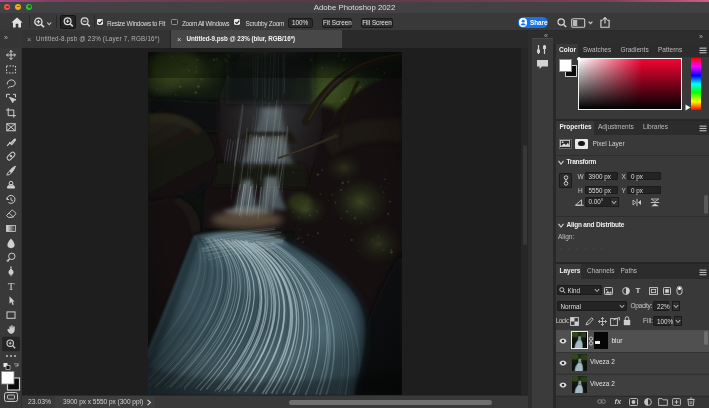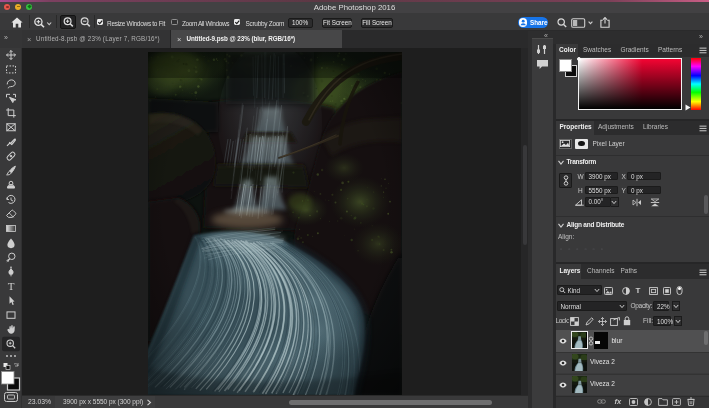--- a/index.html
+++ b/index.html
@@ -16,21 +16,21 @@
 <body>
 
 <div class="ab" style="left:0;top:0;width:709px;height:2px;background:linear-gradient(90deg,#a84b90 0%,#7c4060 7%,#5c3844 45%,#7c4058 86%,#c95e86 100%);"></div>
 <div class="ab" style="left:0;top:2px;width:709px;height:10.5px;background:#424143;">
   <div class="ab" style="left:4.3px;top:1.7px;width:6.2px;height:6.2px;border-radius:50%;background:#e8564b;"></div>
   <div class="ab" style="left:6.2px;top:3.6px;width:2.4px;height:2.4px;border-radius:50%;background:#8c2e26;"></div>
   <div class="ab" style="left:15.1px;top:1.7px;width:6.2px;height:6.2px;border-radius:50%;background:#e9ae27;"></div>
   <div class="ab" style="left:16.7px;top:4.2px;width:3px;height:1.2px;background:#8c6a12;"></div>
   <div class="ab" style="left:26.3px;top:1.7px;width:6.2px;height:6.2px;border-radius:50%;background:#35c13f;"></div>
   <div class="ab" style="left:27.9px;top:3.3px;width:3px;height:3px;background:#0d7013;transform:rotate(45deg);"></div>
-  <div class="t" style="left:0;top:1.8px;width:709px;text-align:center;font-size:7.8px;color:#dedede;">Adobe Photoshop 2016</div>
+  <div class="t" style="left:0;top:1.8px;width:709px;text-align:center;font-size:7.8px;color:#dedede;">Adobe Photoshop 2022</div>
 </div>
 
 <div class="ab" style="left:0;top:12.5px;width:709px;height:17.5px;background:#39393a;">
 
   <svg class="ab" style="left:11px;top:4.5px;" width="12" height="11" viewBox="0 0 12 11">
     <path d="M6 0.5 L11.6 5.4 L10 5.4 L10 10.5 L7.3 10.5 L7.3 6.8 L4.7 6.8 L4.7 10.5 L2 10.5 L2 5.4 L0.4 5.4 Z" fill="#e3e3e3"></path>
   </svg>
   <div class="sep" style="left:29px;top:2px;height:13px;"></div>
 
   <svg class="ab" style="left:33px;top:4.5px;" width="20" height="12" viewBox="0 0 20 12">

